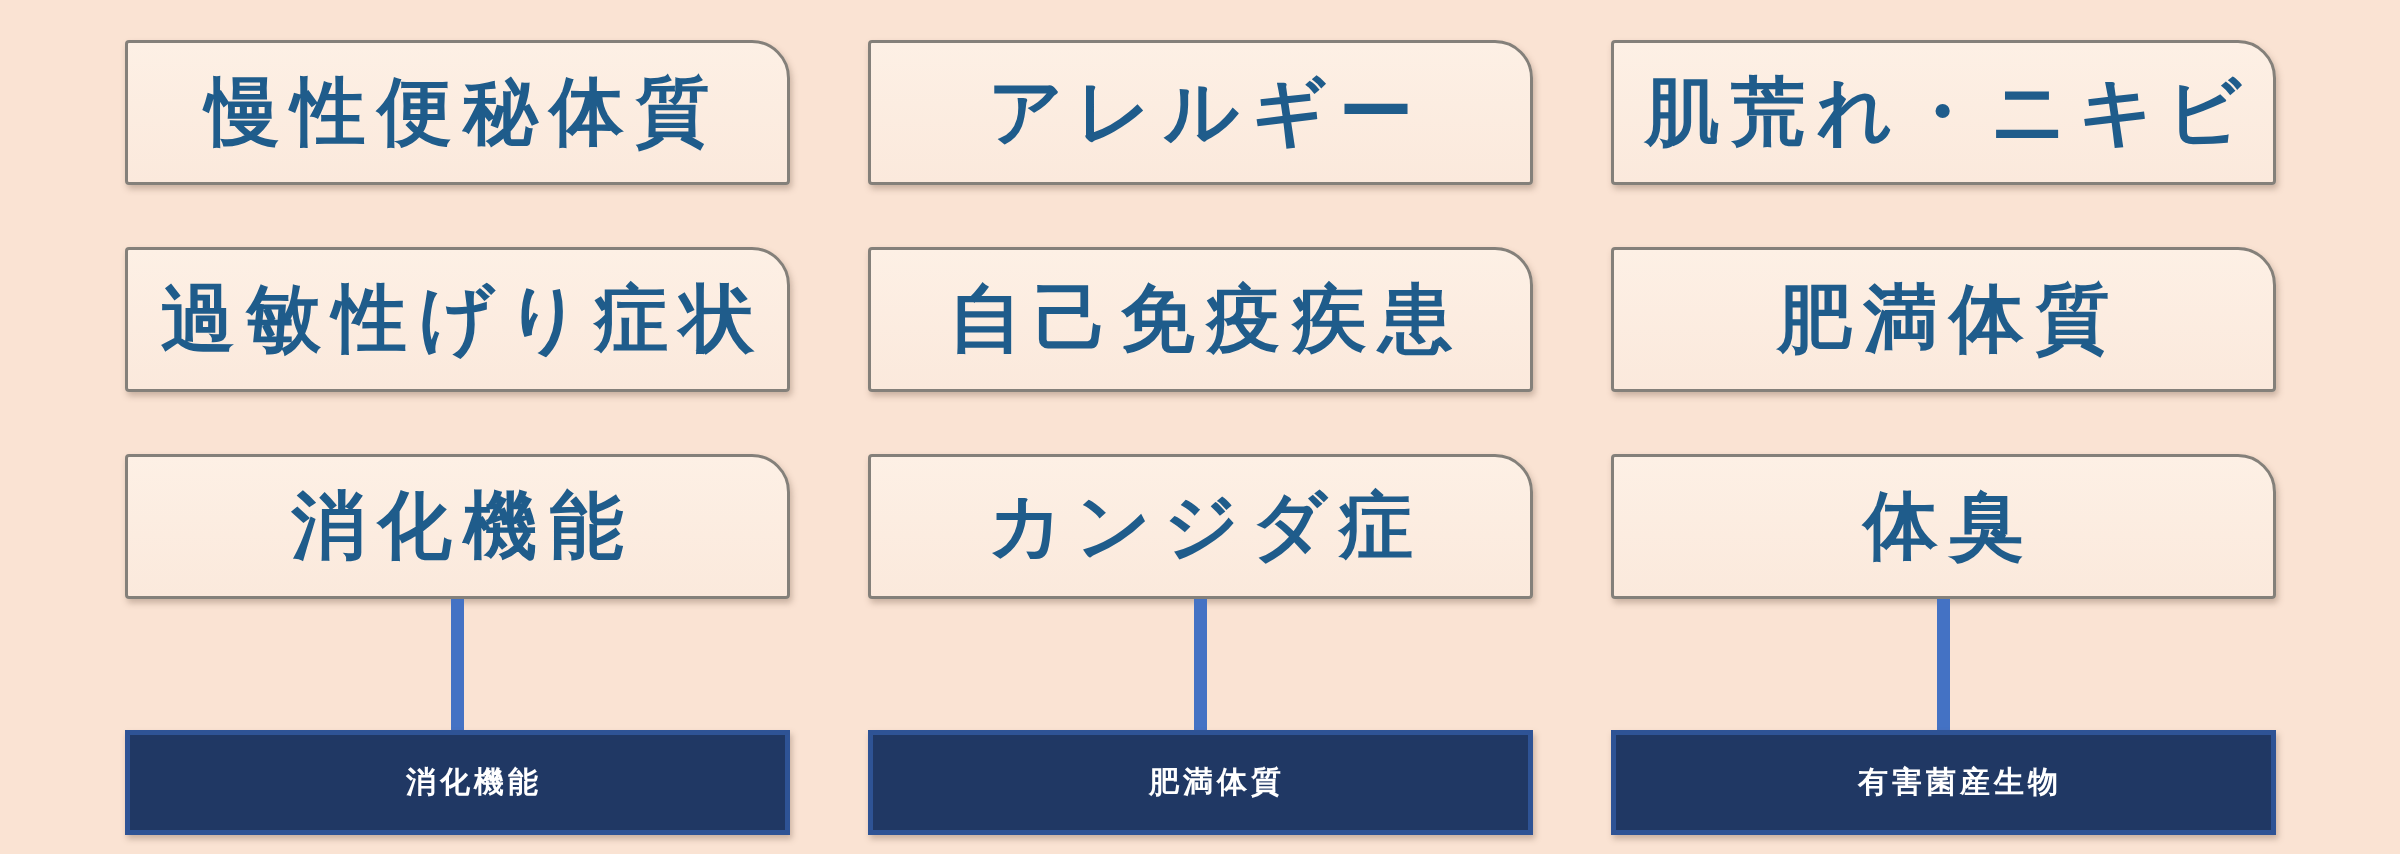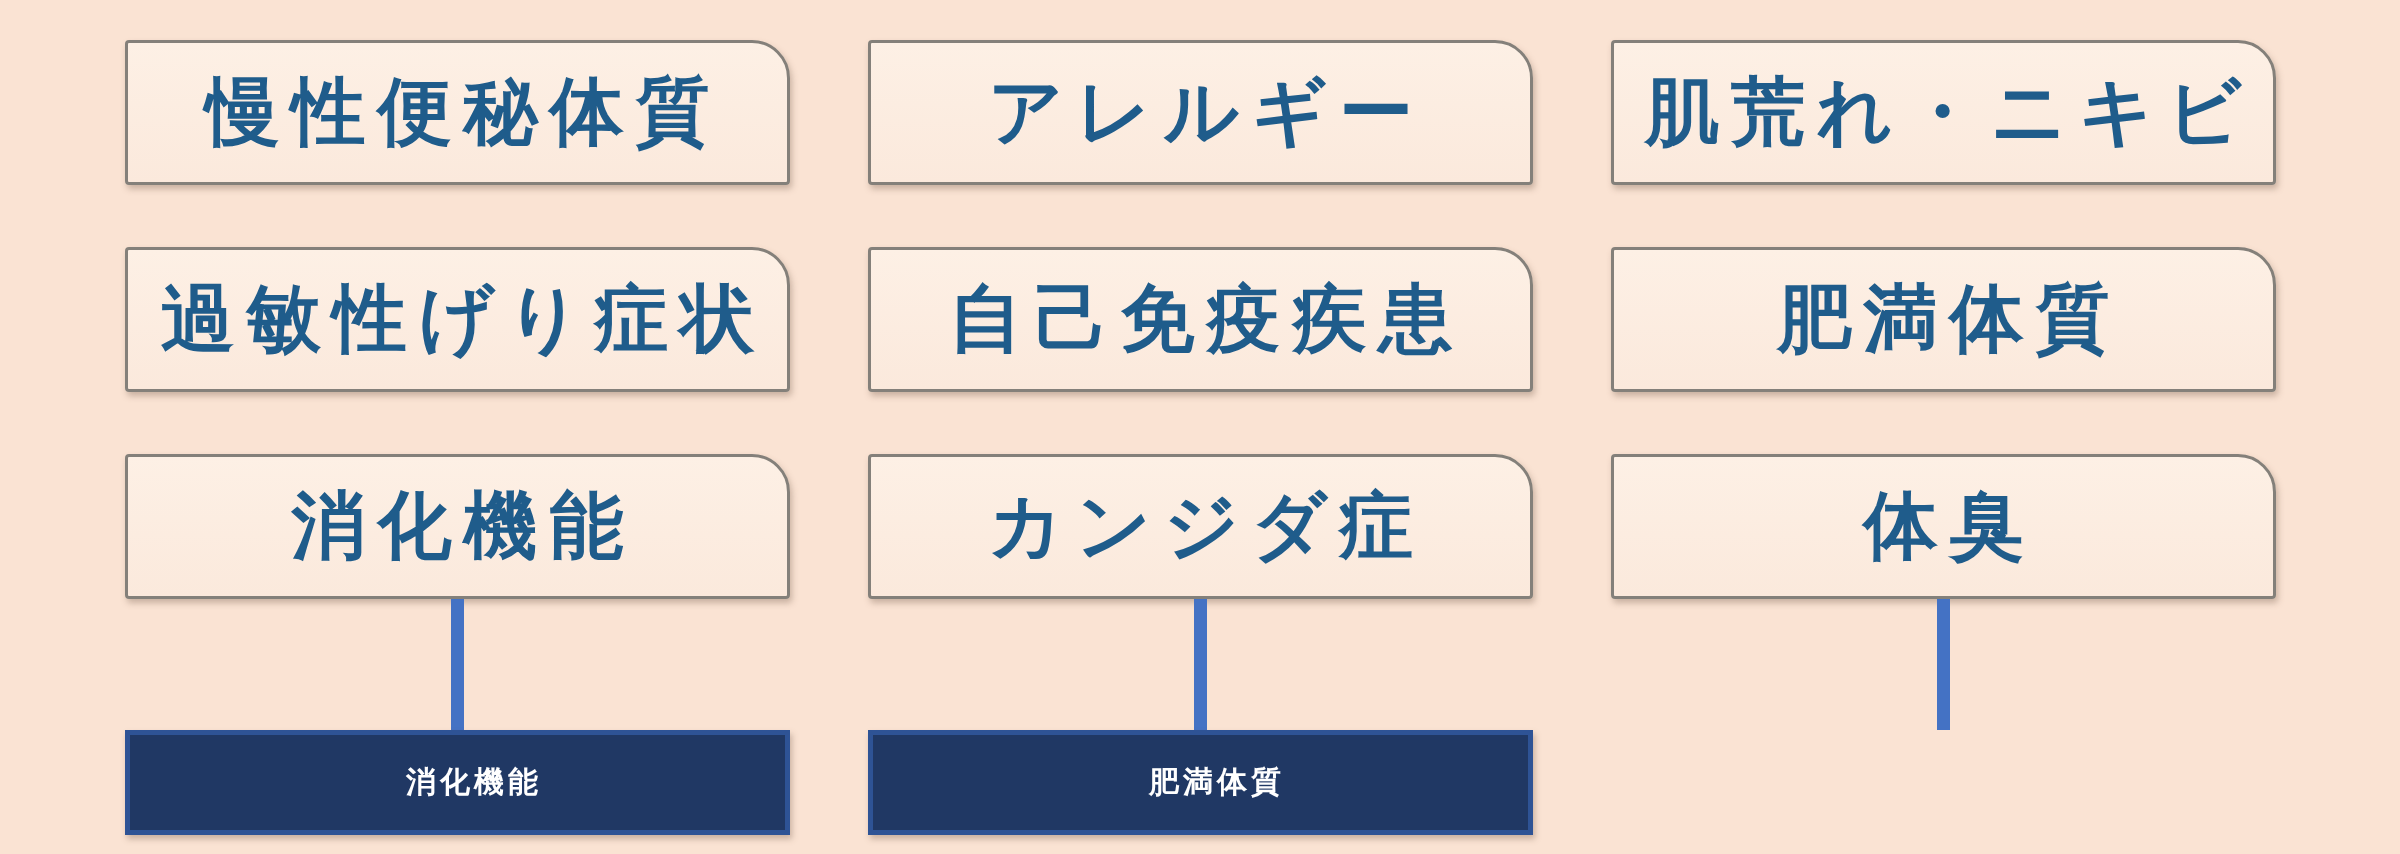--- a/index.html
+++ b/index.html
@@ -89,15 +89,16 @@
     <div class="box">カンジダ症</div>
     <div class="connector"></div>
     <div class="label-bar">肥満体質</div>
   </div>
 
   <div class="column">
     <div class="box">肌荒れ・ニキビ</div>
     <div class="box">肥満体質</div>
     <div class="box">体臭</div>
     <div class="connector"></div>
+    <div class="label-bar">有害菌産生物</div>
   </div>
 
 </div>
 
 </body></html>

